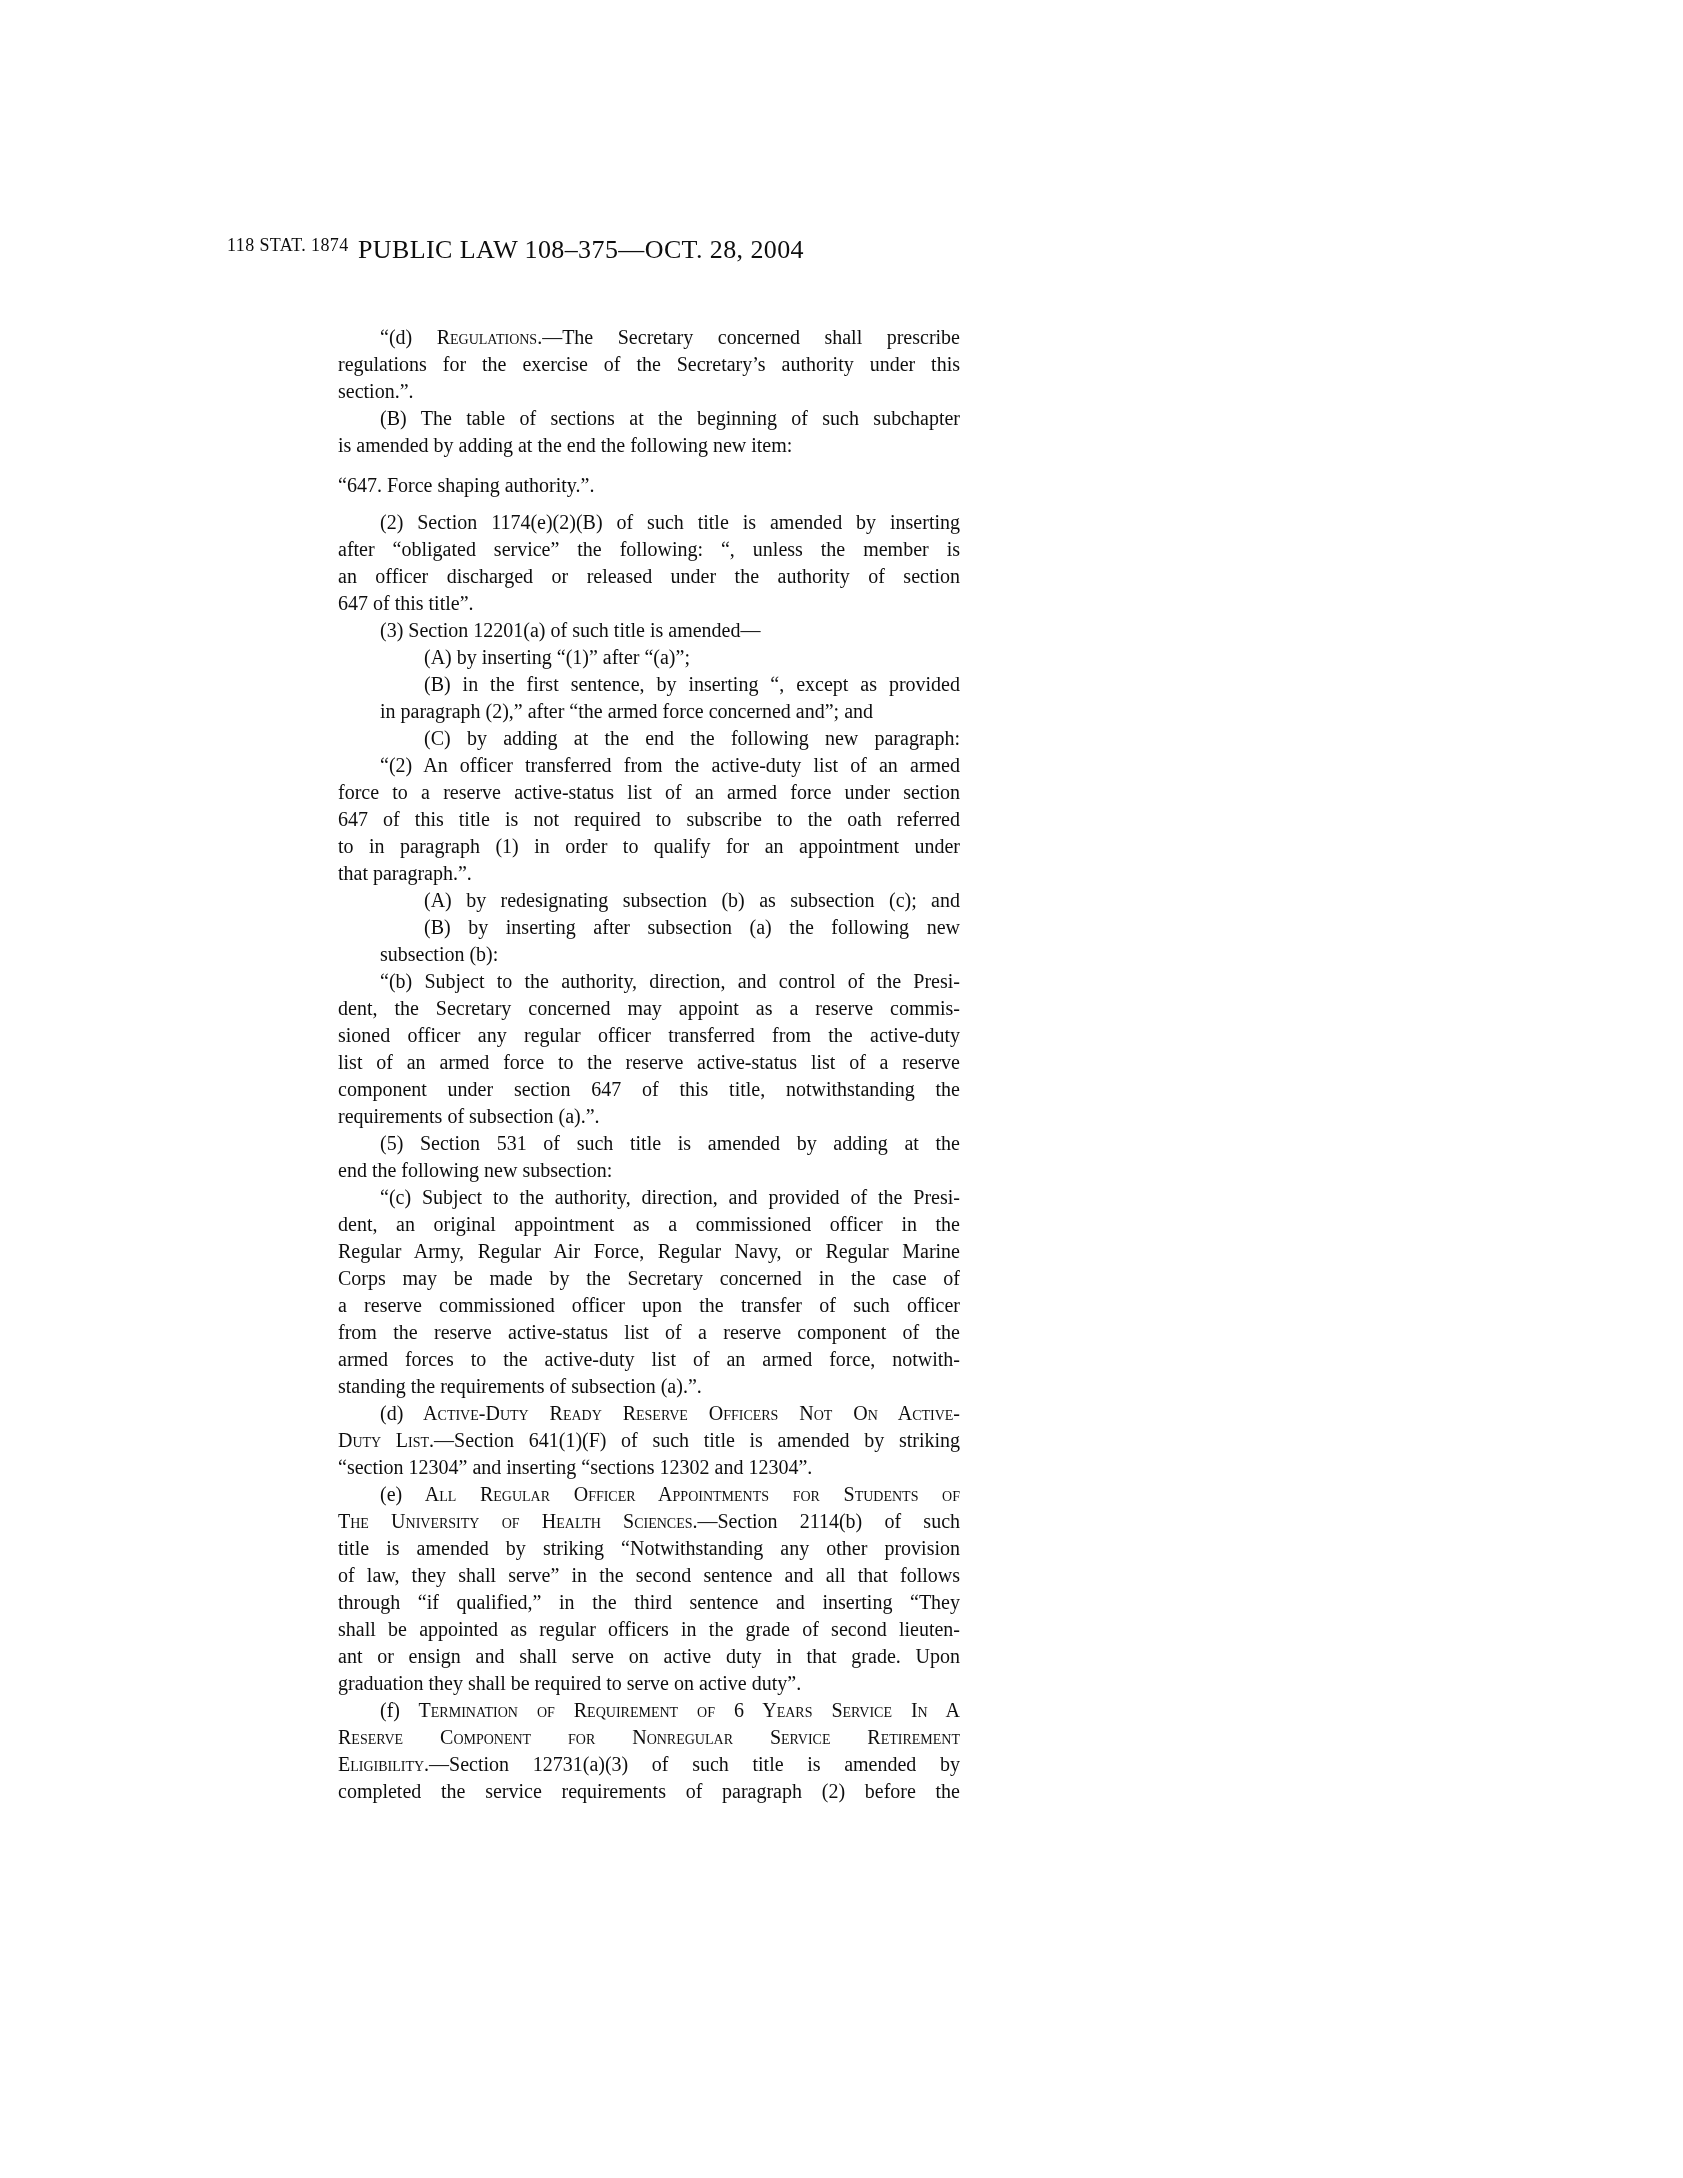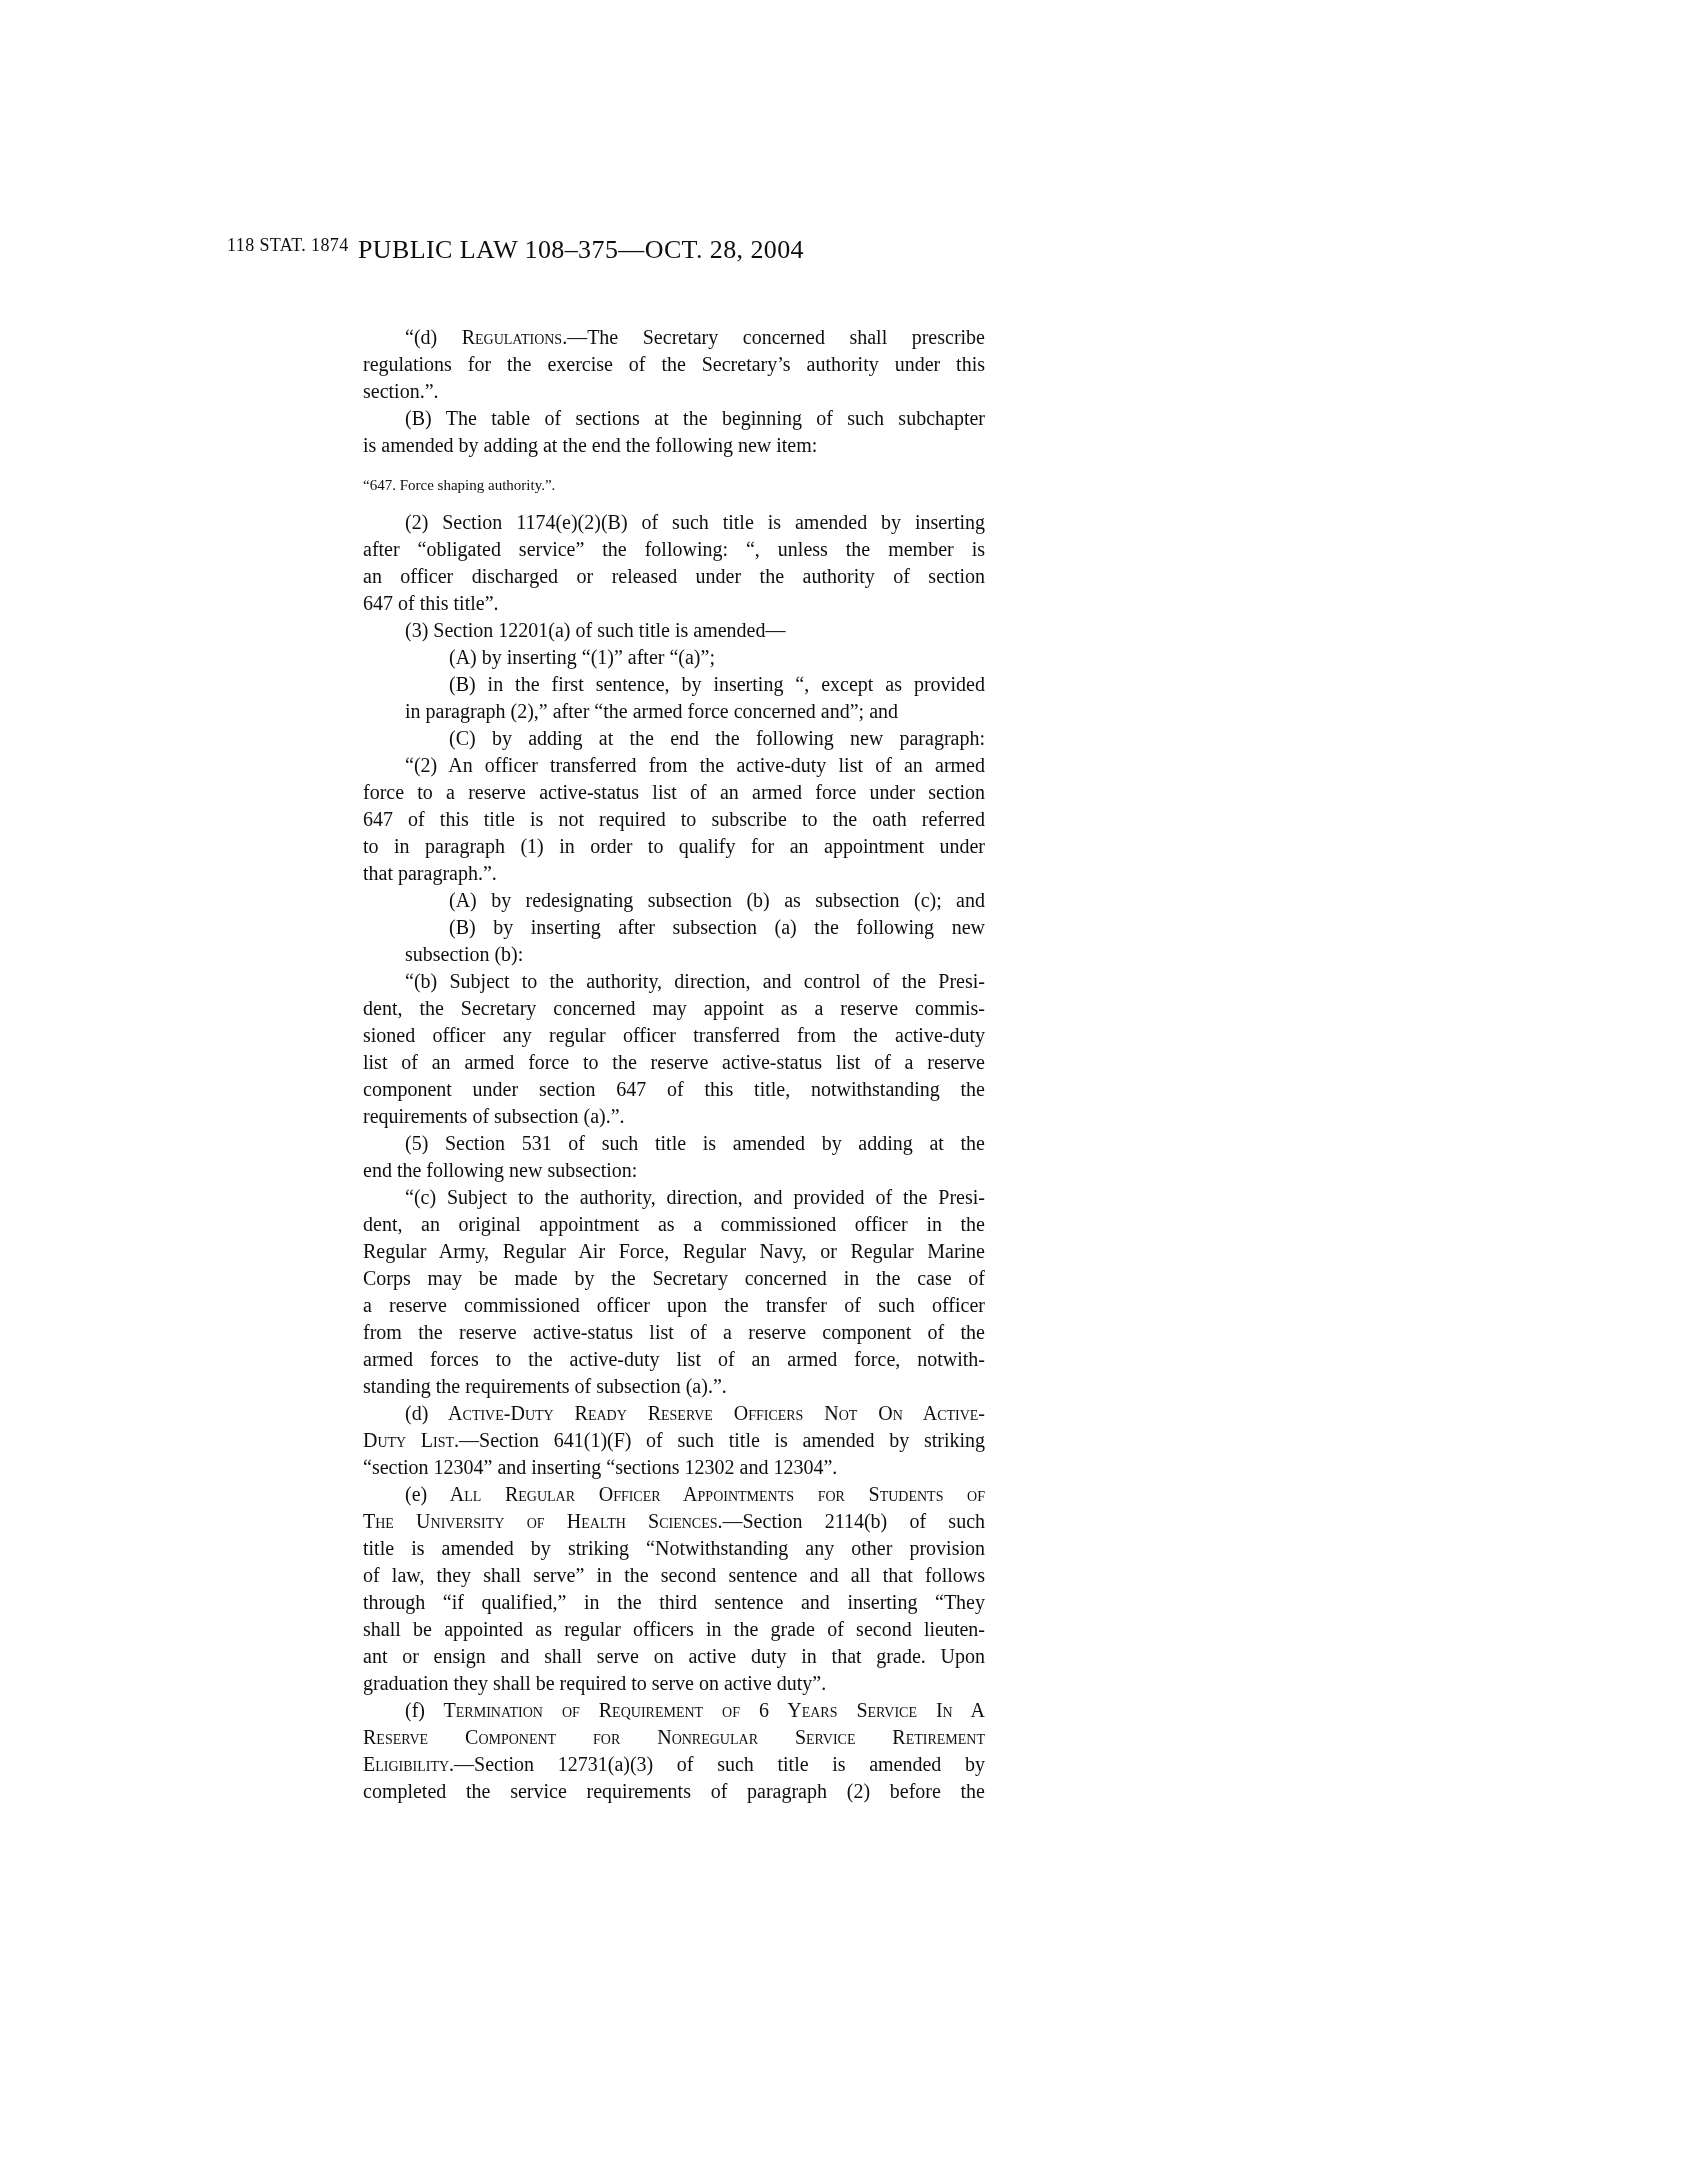--- a/index.html
+++ b/index.html
@@ -14,39 +14,39 @@
   .page-header { position: absolute; top: 235px; left: 0; width: 1683px; }
   .stat-number {
     position: absolute; left: 227px; top: 0;
     font-size: 18px; letter-spacing: 0.4px; white-space: nowrap;
   }
   .law-title {
     position: absolute; left: 358px; top: 0; width: 622px;
     text-align: left; font-size: 26px; letter-spacing: 0.4px; white-space: nowrap;
   }
   .statute-body {
-    position: absolute; left: 363px; top: 324px; width: 622px;
+    position: absolute; left: 338px; top: 324px; width: 622px;
   }
   .para { margin: 0; }
   .line {
     font-size: 20px;
     line-height: 27px;
     height: 27px;
     text-align: justify;
     text-align-last: justify;
     -moz-text-align-last: justify;
     overflow: visible;
   }
   .line.last { text-align-last: left; -moz-text-align-last: left; }
   .line.i0 { padding-left: 0; font-family: Liberation Serif, serif; }
   .line.i1 { padding-left: 42px; }
   .line.i2 { padding-left: 86px; }
   .sc { font-variant: small-caps; }
   .para.small { margin: 16px 0 14px 0; }
-  .para.small .line { font-size: 15px; line-height: 20px; height: 20px; }
+  .para.small .line { font-size: 20px; line-height: 20px; height: 20px; }
 </style>
 </head>
 <body>
 
 <div class="page-header">
   <div class="stat-number">118 STAT. 1874</div>
   <div class="law-title">PUBLIC LAW 108–375—OCT. 28, 2004</div>
 </div>
 
 <div class="statute-body">

